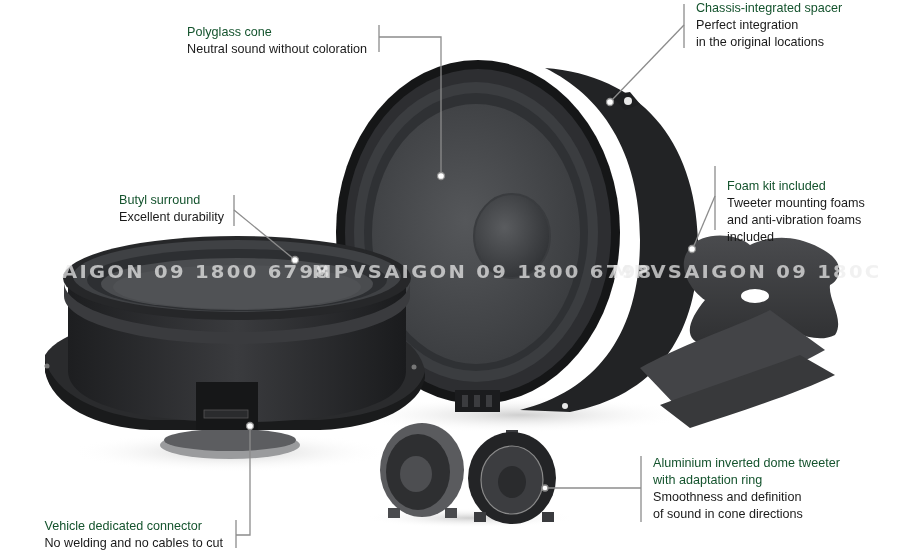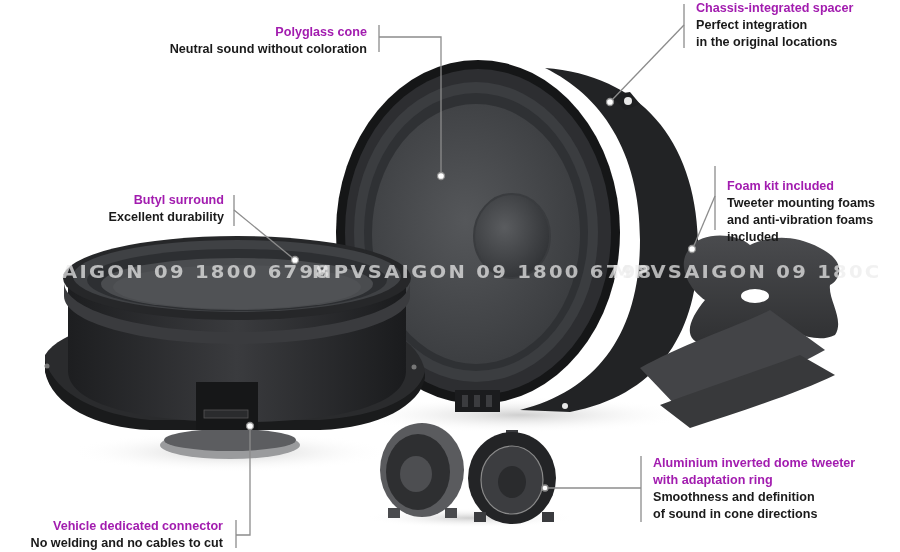--- a/index.html
+++ b/index.html
@@ -1,23 +1,23 @@
 <!DOCTYPE html>
 <html><head>
 <meta charset="utf-8">
 <style>
   * { box-sizing: border-box; margin: 0; padding: 0; }
   html, body { width: 900px; height: 552px; background: #ffffff; overflow: hidden; }
   body { position: relative; font-family: "Liberation Sans", "DejaVu Sans", sans-serif; color: #1e1e1e; }
   #stage { position: absolute; left: 0; top: 0; width: 900px; height: 552px; }
   svg.art { position: absolute; left: 0; top: 0; }
   .callout { position: absolute; font-size: 12.6px; line-height: 17px; white-space: nowrap; }
-  .callout .light { font-weight: bold; color: #a21caf; display: block; }
-  .callout .bold { font-weight: bold; color: #1a1a1a; display: block; }
-  .right { text-align: right; }
+  .callout .light { font-weight: normal; color: #14532d; display: block; }
+  .callout .bold { font-weight: normal; color: #1a1a1a; display: block; }
+  .right { }
   .left { text-align: left; }
   .wm { position: absolute; top: 262px; font-family: "DejaVu Sans", sans-serif; font-weight: bold;
         font-size: 17px; letter-spacing: 2px; color: rgba(235,235,235,0.72); white-space: nowrap;
         transform: scaleX(1.15); transform-origin: left center; pointer-events: none; }
 </style>
 </head>
 <body>
 
 <div id="stage">
 

